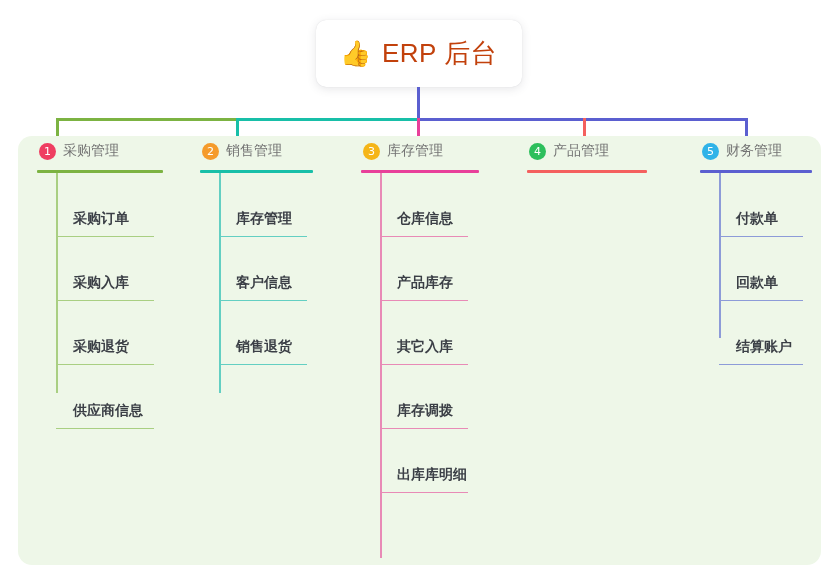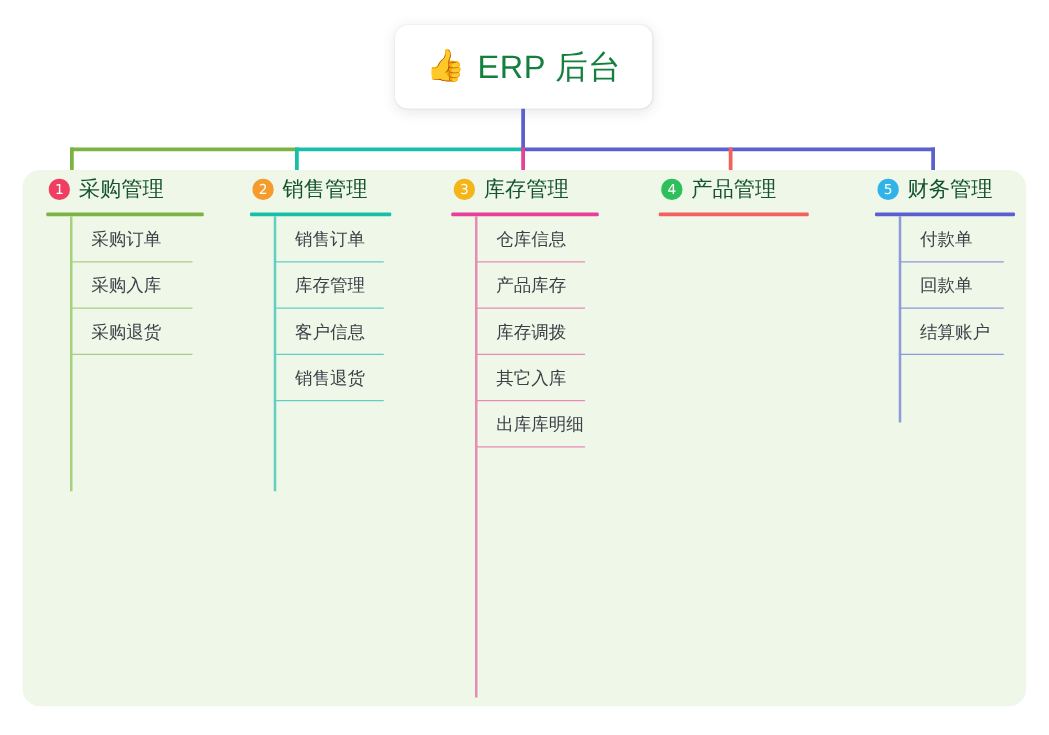--- a/index.html
+++ b/index.html
@@ -31,21 +31,21 @@
     gap: 10px;
     box-sizing: border-box;
   }
   #root-emoji {
     font-size: 25px;
     line-height: 1;
     display: inline-block;
   }
   #root-title {
     font-size: 26px;
-    color: #15803d;
+    color: #c2410c;
     letter-spacing: 0.5px;
     white-space: nowrap;
   }
 
   
   .conn {
     position: absolute;
   }
 
   
@@ -76,43 +76,44 @@
     height: 17px;
     border-radius: 50%;
     color: #ffffff;
     font-size: 11px;
     line-height: 17px;
     text-align: center;
     font-family: "DejaVu Sans", sans-serif;
     flex: none;
   }
   .col-title {
-    font-size: 17px;
-    color: #14532d;
+    font-size: 14px;
+    color: #737373;
   }
   .col-underline {
     height: 3px;
     border-radius: 1px;
     margin-top: 4px;
   }
 
   .leaves {
     position: relative;
     margin-top: 0px;
   }
   .spine {
     position: absolute;
     left: 19px;
     top: 0;
     width: 2px;
   }
   .leaf {
     position: relative;
-    height: 37px;
+    height: 64px;
     box-sizing: border-box;
+    font-weight: bold;
   }
   .leaf-label {
     position: absolute;
     left: 36px;
     bottom: 9px;
     font-size: 14px;
     color: #3b3f46;
     white-space: nowrap;
   }
   .leaf-underline {
@@ -157,35 +158,35 @@
             <div class="leaf-underline" style="background: rgb(169, 207, 130); width: 98px;"></div>
           </div>
           <div class="leaf">
             <span class="leaf-label">采购入库</span>
             <div class="leaf-underline" style="background: rgb(169, 207, 130); width: 98px;"></div>
           </div>
           <div class="leaf">
             <span class="leaf-label">采购退货</span>
             <div class="leaf-underline" style="background: rgb(169, 207, 130); width: 98px;"></div>
           </div>
+          <div class="leaf">
+            <span class="leaf-label">供应商信息</span>
+            <div class="leaf-underline" style="background: rgb(169, 207, 130); width: 98px;"></div>
+          </div>
         </div>
       </div>
       <div class="column" style="left: 182px; width: 140px;">
         <div class="col-header">
           <span class="badge" style="background: rgb(245, 155, 43);">2</span>
           <span class="col-title">销售管理</span>
         </div>
         <div class="col-underline" style="background: rgb(24, 191, 168); width: 113px;"></div>
         <div class="leaves">
           <div class="spine" style="background: rgb(99, 207, 194); height: 220px;"></div>
           <div class="leaf">
-            <span class="leaf-label">销售订单</span>
-            <div class="leaf-underline" style="background: rgb(99, 207, 194); width: 88px;"></div>
-          </div>
-          <div class="leaf">
             <span class="leaf-label">库存管理</span>
             <div class="leaf-underline" style="background: rgb(99, 207, 194); width: 88px;"></div>
           </div>
           <div class="leaf">
             <span class="leaf-label">客户信息</span>
             <div class="leaf-underline" style="background: rgb(99, 207, 194); width: 88px;"></div>
           </div>
           <div class="leaf">
             <span class="leaf-label">销售退货</span>
             <div class="leaf-underline" style="background: rgb(99, 207, 194); width: 88px;"></div>
@@ -202,25 +203,25 @@
           <div class="spine" style="background: rgb(232, 138, 182); height: 385px;"></div>
           <div class="leaf">
             <span class="leaf-label">仓库信息</span>
             <div class="leaf-underline" style="background: rgb(232, 138, 182); width: 88px;"></div>
           </div>
           <div class="leaf">
             <span class="leaf-label">产品库存</span>
             <div class="leaf-underline" style="background: rgb(232, 138, 182); width: 88px;"></div>
           </div>
           <div class="leaf">
+            <span class="leaf-label">其它入库</span>
+            <div class="leaf-underline" style="background: rgb(232, 138, 182); width: 88px;"></div>
+          </div>
+          <div class="leaf">
             <span class="leaf-label">库存调拨</span>
-            <div class="leaf-underline" style="background: rgb(232, 138, 182); width: 88px;"></div>
-          </div>
-          <div class="leaf">
-            <span class="leaf-label">其它入库</span>
             <div class="leaf-underline" style="background: rgb(232, 138, 182); width: 88px;"></div>
           </div>
           <div class="leaf">
             <span class="leaf-label">出库库明细</span>
             <div class="leaf-underline" style="background: rgb(232, 138, 182); width: 88px;"></div>
           </div>
         </div>
       </div>
       <div class="column" style="left: 509px; width: 140px;">
         <div class="col-header">

